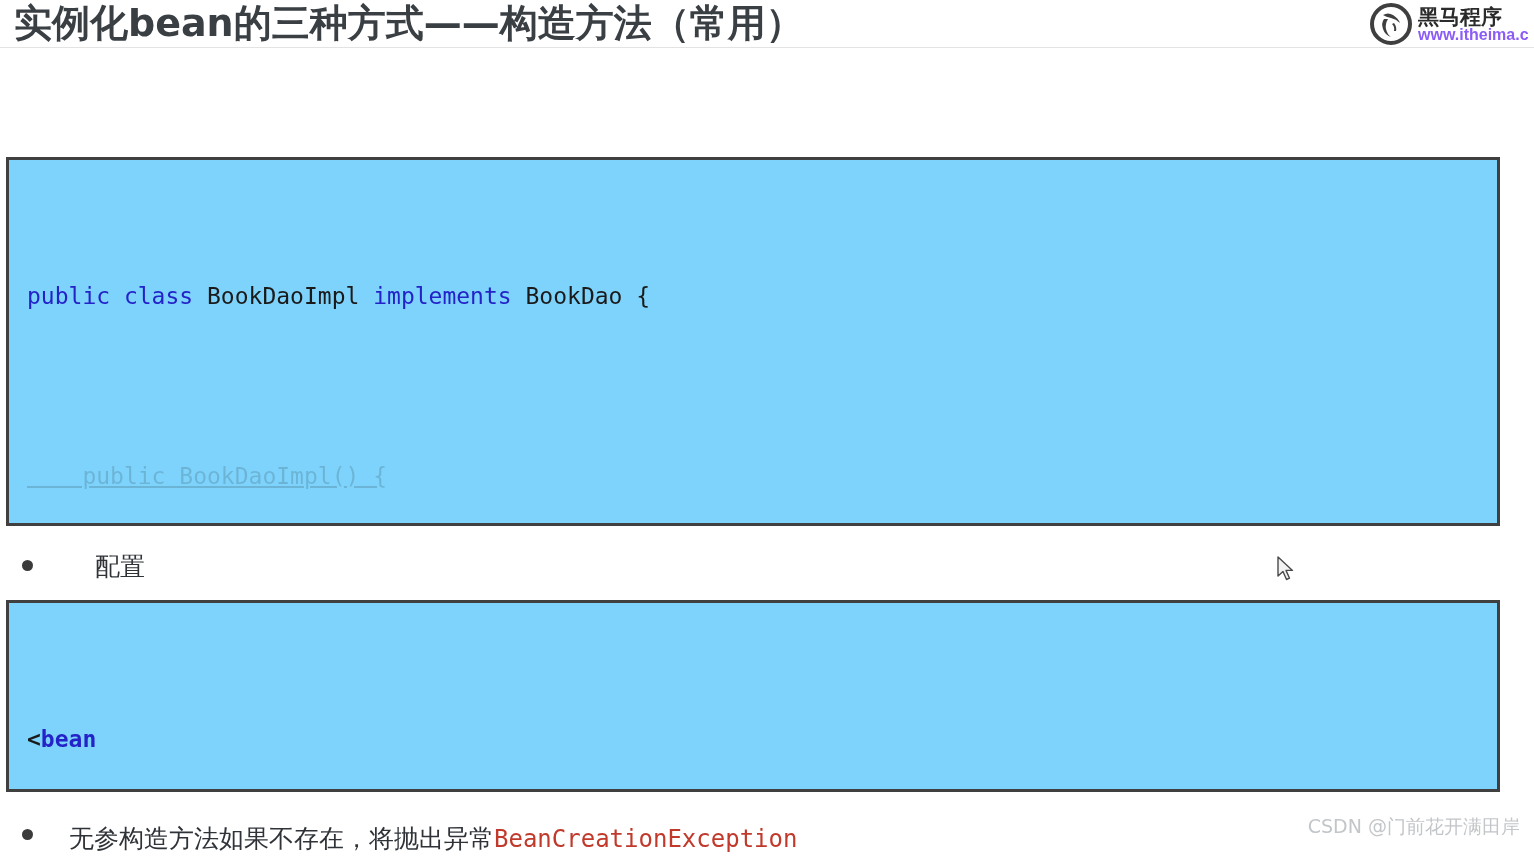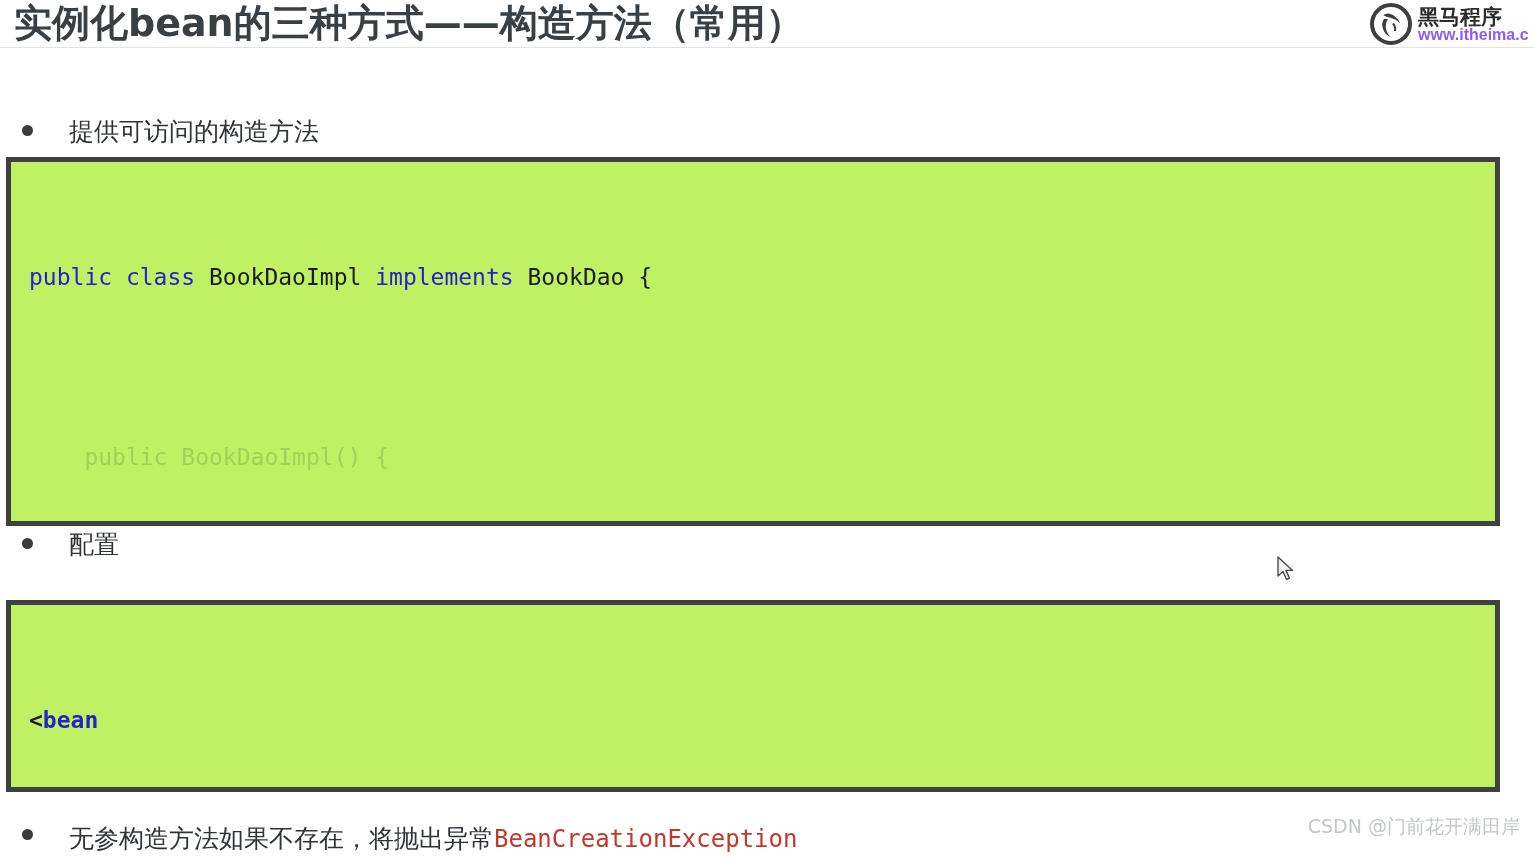--- a/index.html
+++ b/index.html
@@ -94,35 +94,35 @@
   }
   .exception-name {
     color: #c0392b;
     font-family: "DejaVu Sans Mono", "Liberation Mono", monospace;
     font-size: 24px;
   }
 
   
   .code-block {
     position: absolute;
-    background: #bef264;
-    border: 5px solid #404040;
+    background: #7dd3fc;
+    border: 3px solid #404040;
     font-family: "DejaVu Sans Mono", "Liberation Mono", monospace;
     font-size: 23px;
     line-height: 45px;
     color: #1a1a1a;
-    padding: 3px 0 10px 18px;
+    padding: 24px 0 10px 18px;
     white-space: pre;
     overflow: hidden;
   }
   .code-line { white-space: pre; }
   .kw      { color: #2323c8; }
   .type    { color: #1a1a1a; }
   .attr    { color: #2323c8; }
-  .faded   { opacity: 0.16; }
+  .faded   { opacity: 0.16; text-decoration: underline; }
 
   
   .cursor {
     position: absolute;
     width: 20px; height: 26px;
   }
 
   
   .watermark {
     position: absolute;
@@ -150,41 +150,37 @@
           <path d="M24 20 q3 4 2 8 l-2 0 q1 -4 -2 -7 z" fill="#3f3f3f"></path>
         </svg>
       </div>
       <div class="logo-text-wrap">
         <div class="logo-cn">黑马程序</div>
         <div class="logo-url">www.itheima.c</div>
       </div>
     </div>
   </div>
 
-  <div class="bullet-row" style="left:22px; top:115px;">
-    <span class="bullet-dot"></span>
-    <span class="bullet-text">提供可访问的构造方法</span>
-  </div>
 
   <div class="code-block" style="left:6px; top:157px; width:1494px; height:369px;">
     <div class="code-line"><span class="kw">public class</span><span class="type"> BookDaoImpl </span><span class="kw">implements</span><span class="type"> BookDao {</span></div>
 
     <div class="code-line faded">    public BookDaoImpl() {</div>
     
     
 
     
 
     
 
     
     
   </div>
 
-  <div class="bullet-row" style="left:22px; top:528px;">
+  <div class="bullet-row" style="left:22px; top:550px;gap:26px;">
     <span class="bullet-dot"></span>
     <span class="bullet-text">配置</span>
   </div>
 
   <div class="code-block" style="left:6px; top:600px; width:1494px; height:192px;font-weight:bold;">
     <div class="code-line"><span class="type">&lt;</span><span class="attr">bean</span></div>
 
     
 
     

